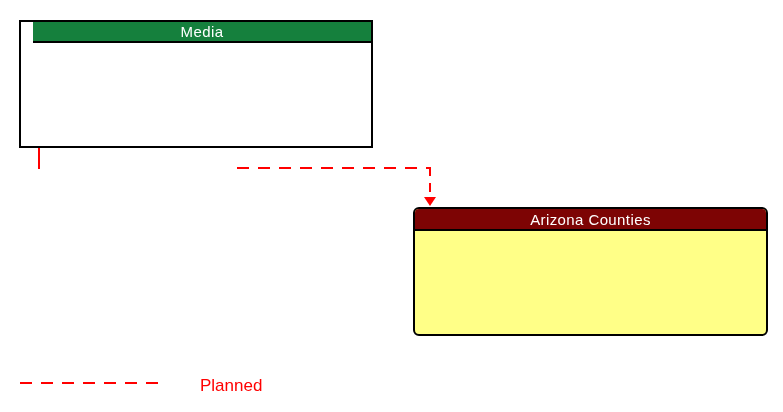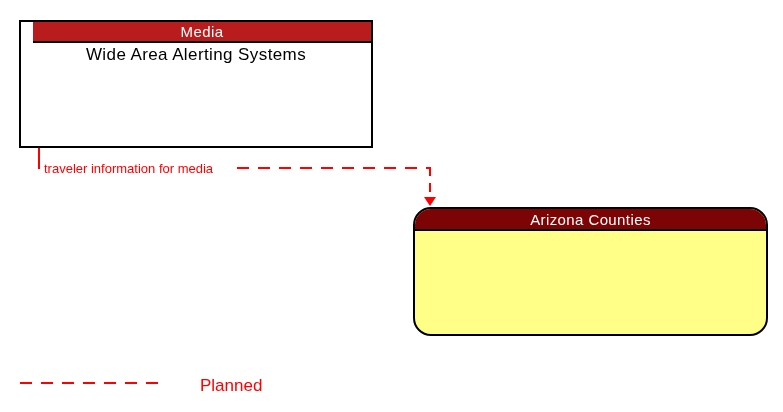--- a/index.html
+++ b/index.html
@@ -35,26 +35,26 @@
     color: #000000;
     font-size: 17px;
     letter-spacing: 0.4px;
     padding-top: 2px;
   }
   .node-media {
     left: 19px; top: 20px;
     width: 354px; height: 128px;
     background: #ffffff;
   }
-  .node-media .node-header { background: #b91c1c; margin-left: 12px; }
+  .node-media .node-header { background: #15803d; margin-left: 12px; }
   .node-az {
     left: 413px; top: 207px;
     width: 355px; height: 129px;
     background: #ffff87;
-    border-radius: 18px;
+    border-radius: 6px;
     overflow: hidden;
   }
   .node-az .node-header { background: #7d0404; height: 22px; }
 
   
   .flow-stub {
     position: absolute;
     left: 38px; top: 148px;
     width: 2px; height: 21px;
     background: #ff0000;
@@ -102,25 +102,23 @@
     white-space: nowrap;
   }
 </style>
 </head>
 <body>
 
 <div class="canvas">
 
   <div class="node node-media">
     <div class="node-header">Media</div>
-    <div class="node-body">Wide Area Alerting Systems</div>
   </div>
 
   <div class="flow-stub"></div>
-  <div class="flow-label">traveler information for media</div>
   <div class="flow-dash-h"></div>
   <div class="flow-dash-v"></div>
   <div class="flow-arrowhead"></div>
 
   <div class="node node-az">
     <div class="node-header">Arizona Counties</div>
   </div>
 
   <div class="legend-line"></div>
   <div class="legend-label">Planned</div>

